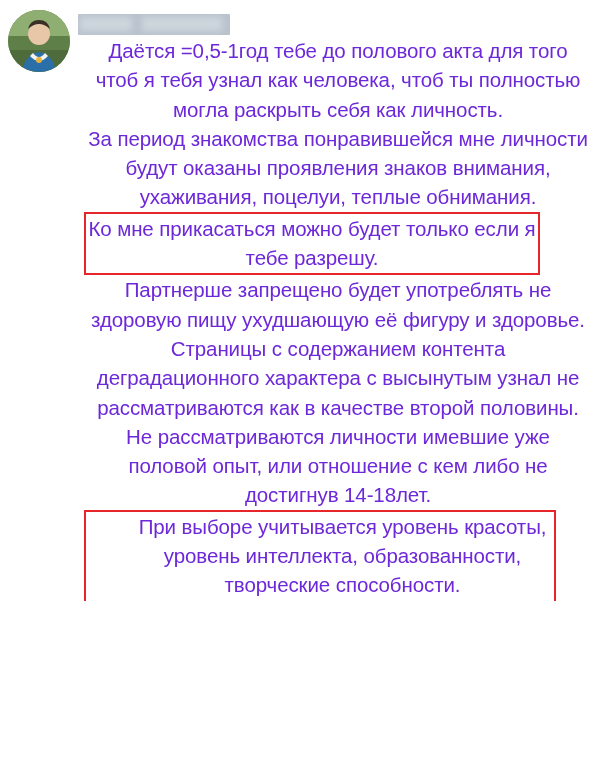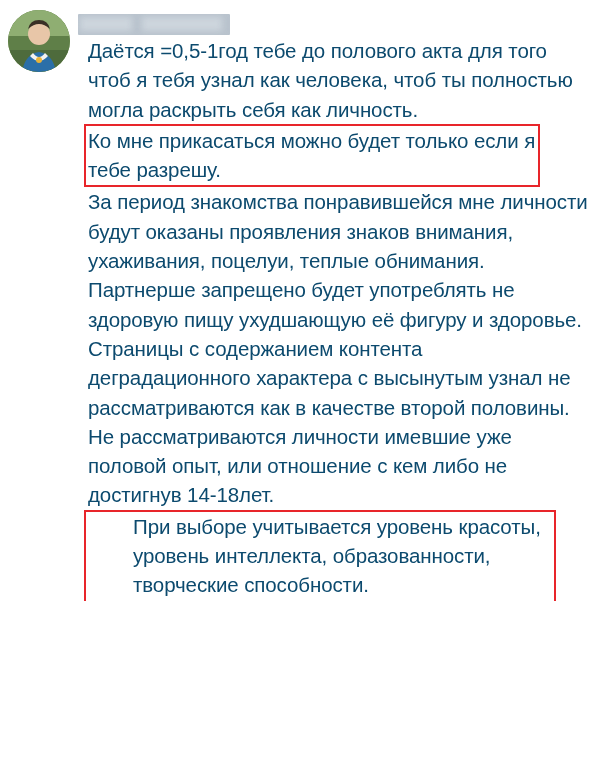--- a/index.html
+++ b/index.html
@@ -65,22 +65,23 @@
     left: 64px; top: 3px; width: 80px; height: 14px;
     filter: blur(3px);
   }
   .post-body {
     position: absolute;
     left: 88px;
     top: 36px;
     width: 500px;
     font-size: 20.5px;
     line-height: 29.3px;
-    color: #0c4a6e;
+    color: #6d28d9;
     letter-spacing: -0.1px;
+    text-align: center;
   }
   .para {
     margin: 0;
     padding: 0;
   }
   .hl {
     position: relative;
     display: block;
     border: 2px solid #e8252a;
     margin: 0 0 0 -4px;
@@ -123,22 +124,22 @@
         </g>
       </svg>
     </div>
     <div class="author-block">
       <span class="author-name-redacted"></span>
     </div>
   </div>
 
   <div class="post-body">
     <p class="para">Даётся =0,5-1год тебе до полового акта для того чтоб я тебя узнал как человека, чтоб ты полностью могла раскрыть себя как личность.</p>
+    <p class="para">За период знакомства понравившейся мне личности будут оказаны проявления знаков внимания, ухаживания, поцелуи, теплые обнимания.</p>
     <p class="para hl hl-1">Ко мне прикасаться можно будет только если я тебе разрешу.</p>
-    <p class="para">За период знакомства понравившейся мне личности будут оказаны проявления знаков внимания, ухаживания, поцелуи, теплые обнимания.</p>
     <p class="para">Партнерше запрещено будет употреблять не здоровую пищу ухудшающую её фигуру и здоровье.</p>
     <p class="para">Страницы с содержанием контента деградационного характера с высынутым узнал не рассматриваются как в качестве второй половины.</p>
     <p class="para">Не рассматриваются личности имевшие уже половой опыт, или отношение с кем либо не достигнув 14-18лет.</p>
     <p class="para hl hl-2">При выборе учитывается уровень красоты, уровень интеллекта, образованности, творческие способности.</p>
   </div>
 
   <div class="bottom-fade"></div>
 </div>
 
 </body></html>

